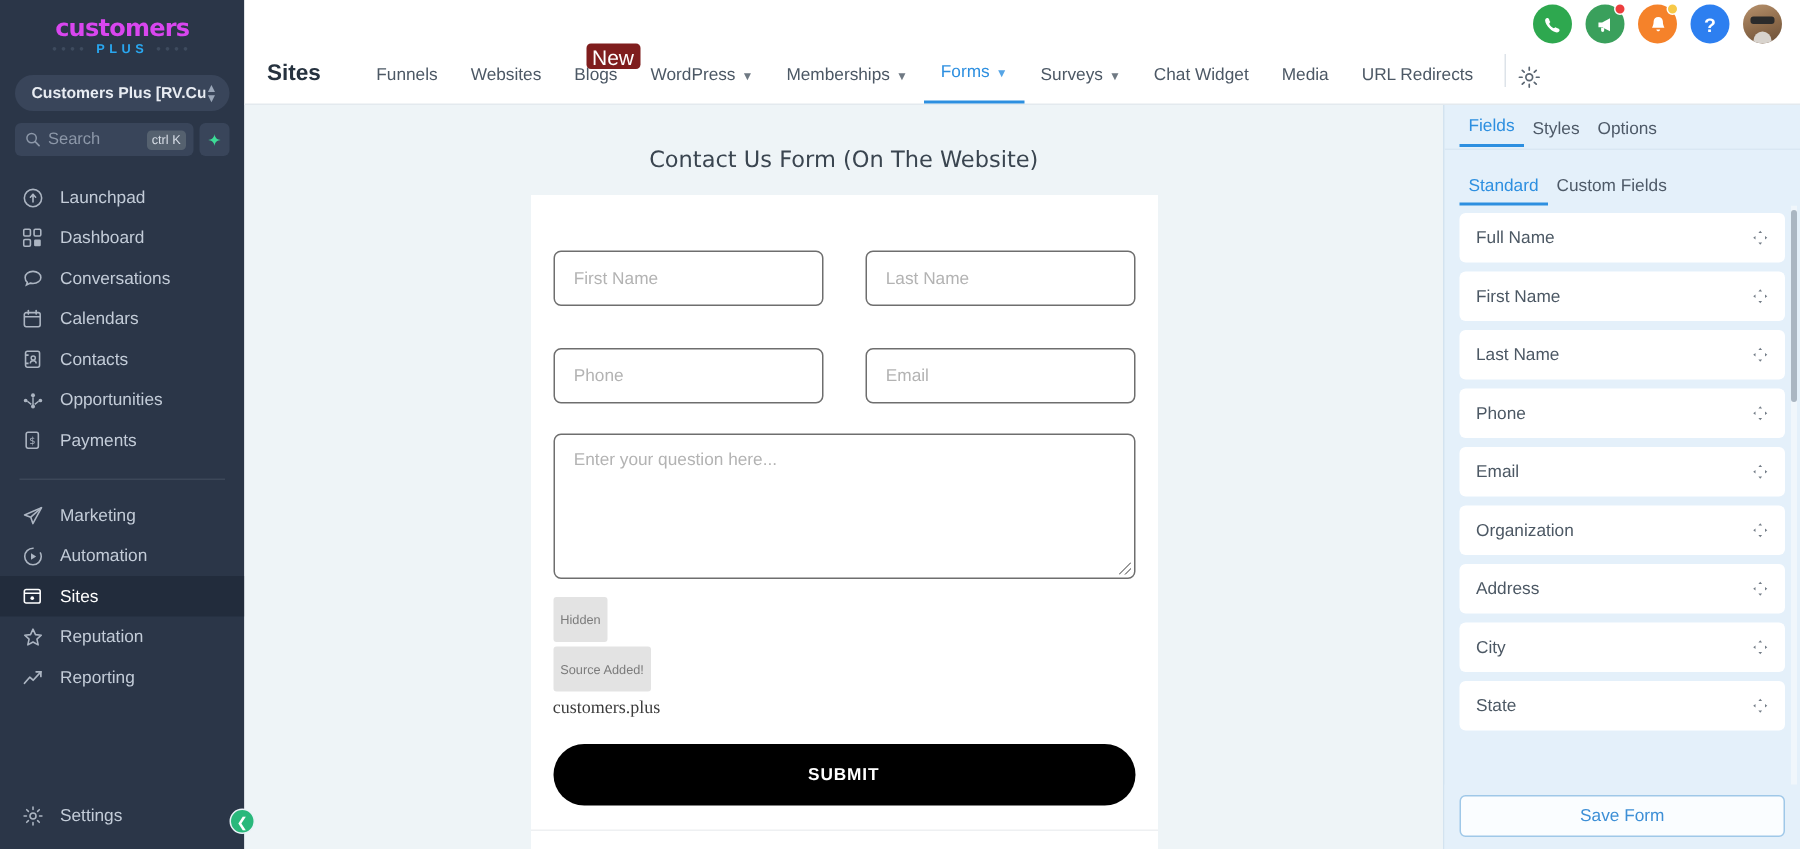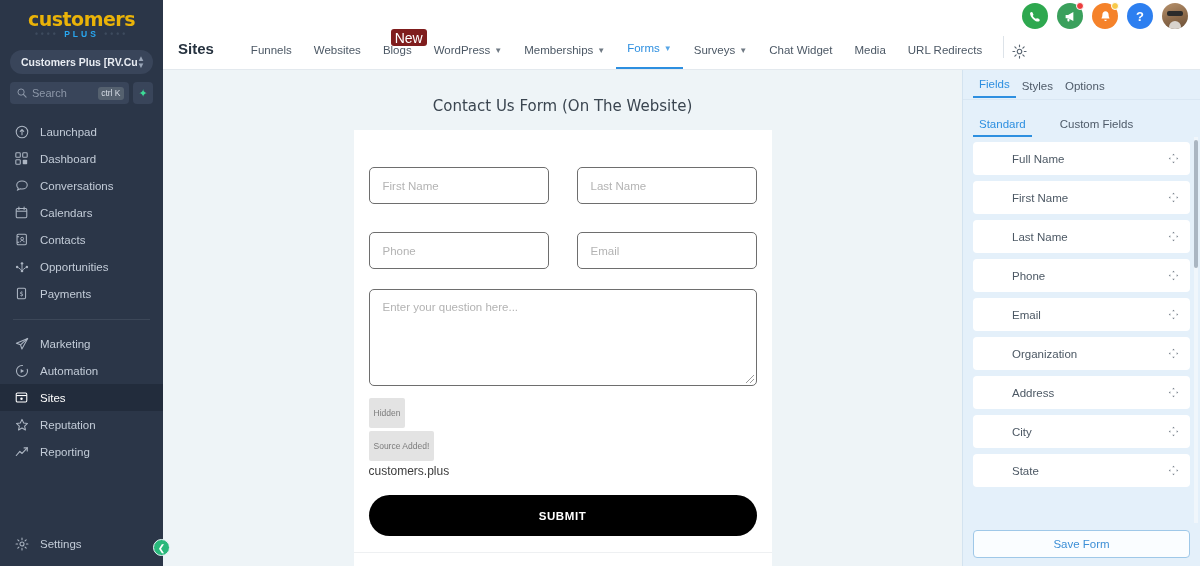--- a/index.html
+++ b/index.html
@@ -19,21 +19,21 @@
     position: relative;
     display: flex; flex-direction: column;
   }
   .brand {
     height: 44px;
     display: flex; align-items: center; justify-content: center;
     padding-top: 4px;
   }
   .brand-logo { text-align: center; line-height: 1; }
   .brand-logo .l1 {
-    font-size: 19px; font-weight: bold; color: #eab308;
+    font-size: 16px; font-weight: bold; color: #d946ef;
     letter-spacing: -0.5px; display: block;
     font-family: "DejaVu Sans", sans-serif;
   }
   .brand-logo .l2 {
     font-size: 8.5px; font-weight: bold; color: #29a7f0;
     letter-spacing: 3px; display: block; margin-top: 1px;
   }
   .brand-logo .dots { color: #3e4b5e; }
 
   .acct-select {
@@ -191,21 +191,21 @@
     width:8px; height:8px;
     background:
       linear-gradient(135deg, transparent 0 45%, #9a9a9a 45% 55%, transparent 55% 100%),
       linear-gradient(135deg, transparent 0 70%, #9a9a9a 70% 80%, transparent 80% 100%);
   }
   .hidden-tags { margin-top: 12px; }
   .tagchip {
     display: inline-block; background: #e3e3e3; color: #7b7b7b;
     font-size: 8.5px; padding: 10px 5px; border-radius: 2px;
   }
-  .srcline { font-size: 12px; color: #3c3c3c; margin-top: 3px; font-family: Liberation Sans, sans-serif; }
+  .srcline { font-size: 12px; color: #3c3c3c; margin-top: 3px; font-family: Liberation Serif, serif; }
   .submit-btn {
     margin-top: 17px; height: 41px; width: 100%;
     background: #000000; color: #ffffff; border-radius: 21px;
     display: flex; align-items: center; justify-content: center;
     font-size: 11.5px; font-weight: bold; letter-spacing: .6px; cursor: pointer;
   }
   .card-bottom-sep { height: 1px; background: #eef0f2; margin: 16px -15px 0 -15px; }
 
   
   .rightpanel {
@@ -216,35 +216,35 @@
   .rp-tabs {
     display: flex; gap: 0; padding: 0 10px; height: 28px;
     align-items: flex-end; flex: 0 0 28px;
   }
   .rp-tab {
     font-size: 11.5px; color: #4e5a68; padding: 0 6px 6px 6px; cursor: pointer;
   }
   .rp-tab.active { color: #2d8fe0; border-bottom: 2px solid #2d8fe0; }
   .rp-subtabs {
     display: flex; padding: 0 10px; height: 38px; align-items: flex-end;
-    border-top: 1px solid #d9e7f3; margin-top: 1px; flex: 0 0 38px; gap: 22px;
+    border-top: 1px solid #d9e7f3; margin-top: 1px; flex: 0 0 38px;
   }
   .rp-subtab { font-size: 11.5px; color: #4e5a68; padding: 0 6px 7px 6px; cursor: pointer; }
   .rp-subtab.active { color: #2d8fe0; border-bottom: 2px solid #2d8fe0; padding-bottom: 5px; }
 
   .rp-list {
     flex: 1; position: relative; overflow: hidden;
     padding: 5px 10px 0 10px;
   }
   .fieldrow {
     height: 33px; background: #fff; border-radius: 4px;
     margin-bottom: 6px; display: flex; align-items: center;
     padding: 0 11px; cursor: grab;
   }
-  .fieldrow .lbl { flex: 1; font-size: 11.5px; color: #4c5864; margin-left: 28px; }
+  .fieldrow .lbl { flex: 1; font-size: 11.5px; color: #4c5864; }
   .fieldrow .mv { color: #5b6672; opacity: .85; display: flex; }
   .rp-scroll {
     position: absolute; right: 2px; top: 3px;
     width: 4px; height: 128px; border-radius: 2px; background: #aab6c2;
     cursor: pointer;
   }
   .rp-scrolltrack {
     position: absolute; right: 2px; top: 0; bottom: 0; width: 4px;
     background: #f0f6fb;
   }

